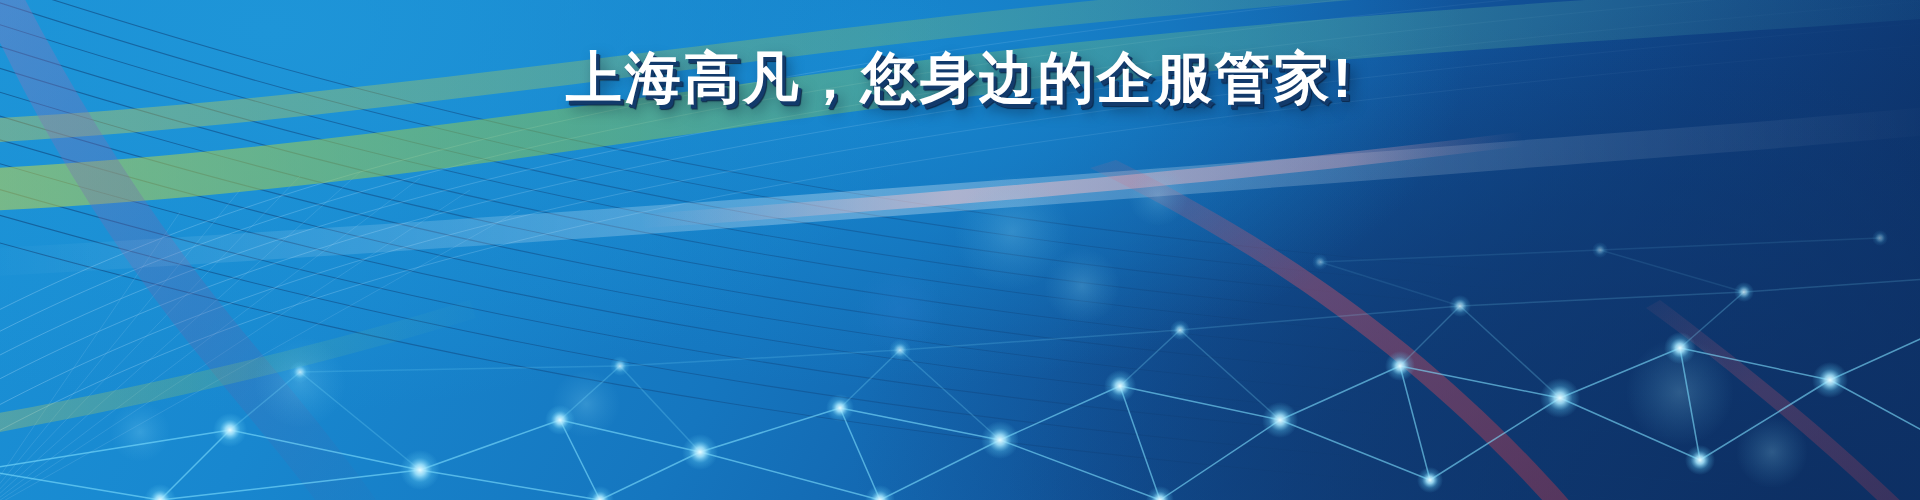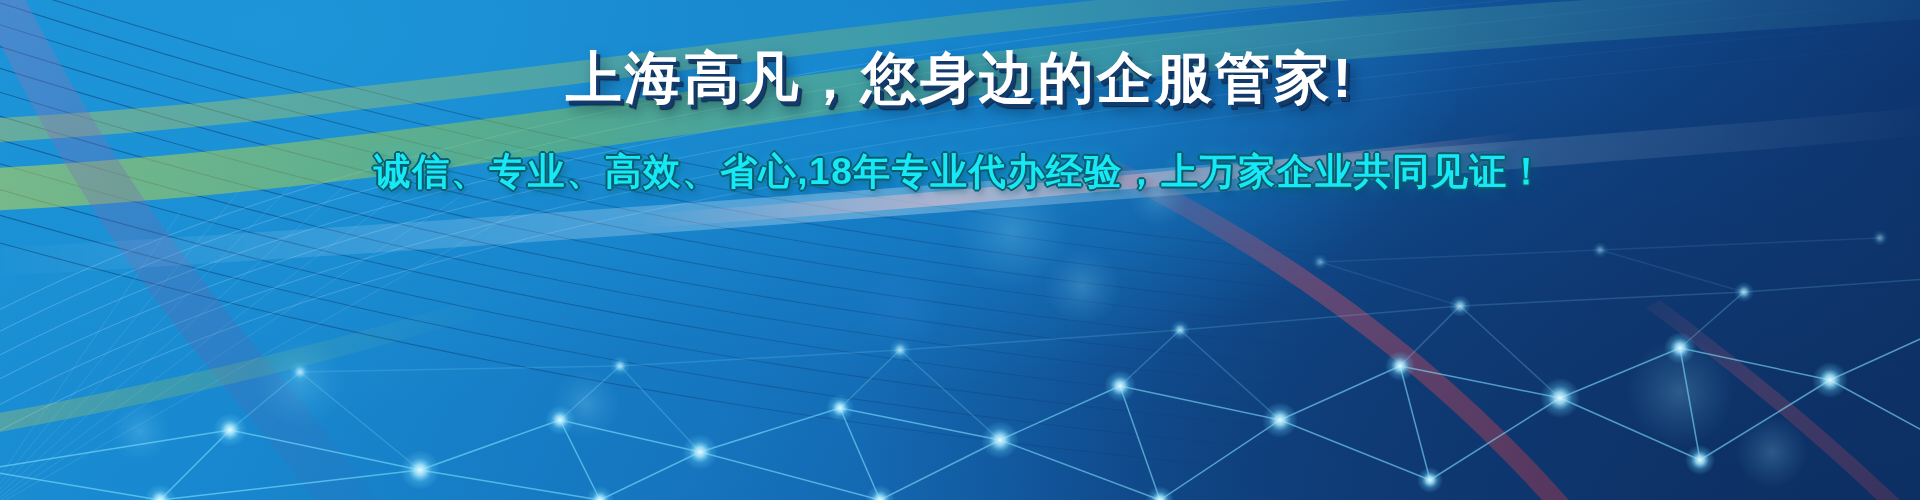--- a/index.html
+++ b/index.html
@@ -271,16 +271,15 @@
       <circle cx="1460" cy="306" r="11" fill="url(#nodeGlow)" opacity=".75"></circle>
       <circle cx="1744" cy="292" r="10" fill="url(#nodeGlow)" opacity=".75"></circle>
       <circle cx="1320" cy="262" r="8" fill="url(#nodeGlow)" opacity=".45"></circle>
       <circle cx="1600" cy="250" r="8" fill="url(#nodeGlow)" opacity=".45"></circle>
       <circle cx="1880" cy="238" r="8" fill="url(#nodeGlow)" opacity=".45"></circle>
     </g>
   </svg>
 
   <div id="text-block">
     <div id="headline">上海高凡，您身边的企服管家!</div>
-    <div id="subline">诚信、专业、高效、省心,18年专业代办经验，上万家企业共同见证！</div>
   </div>
 
 </div>
 
 </body></html>

